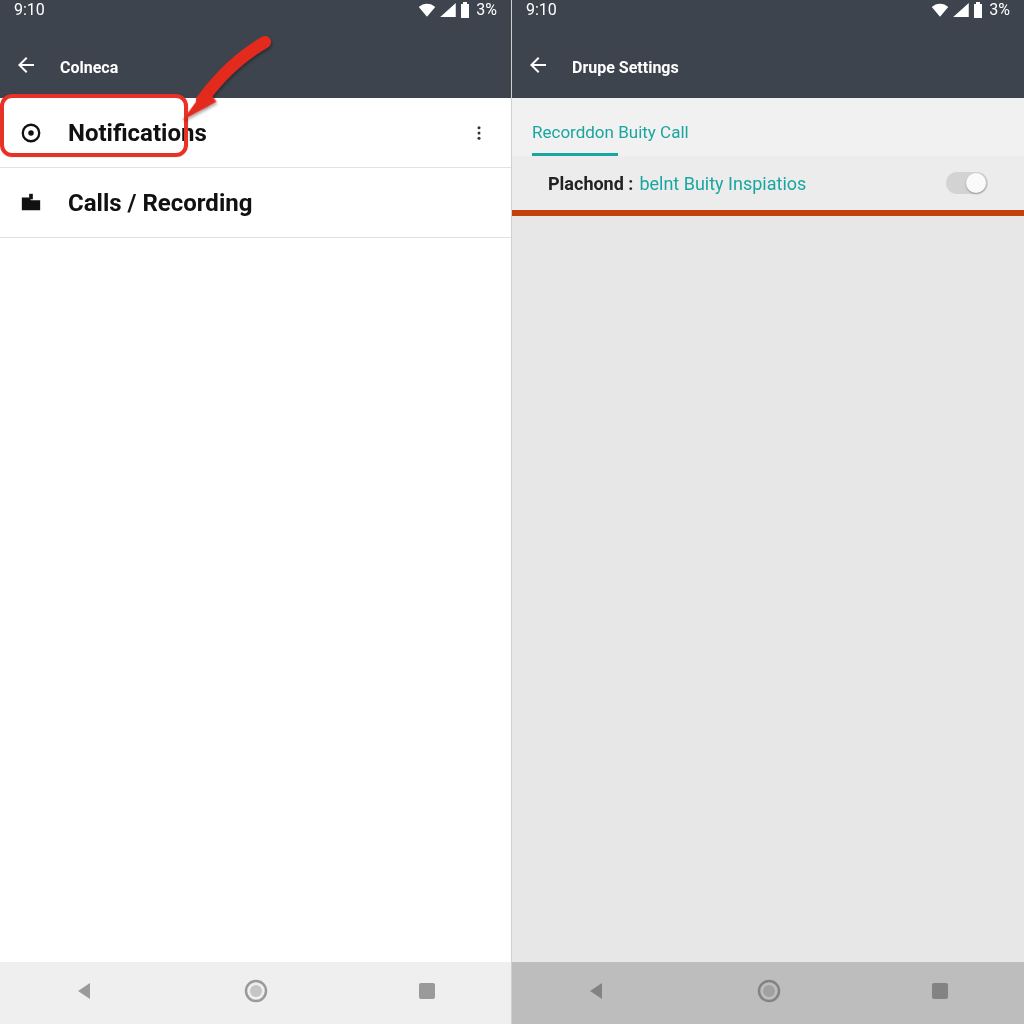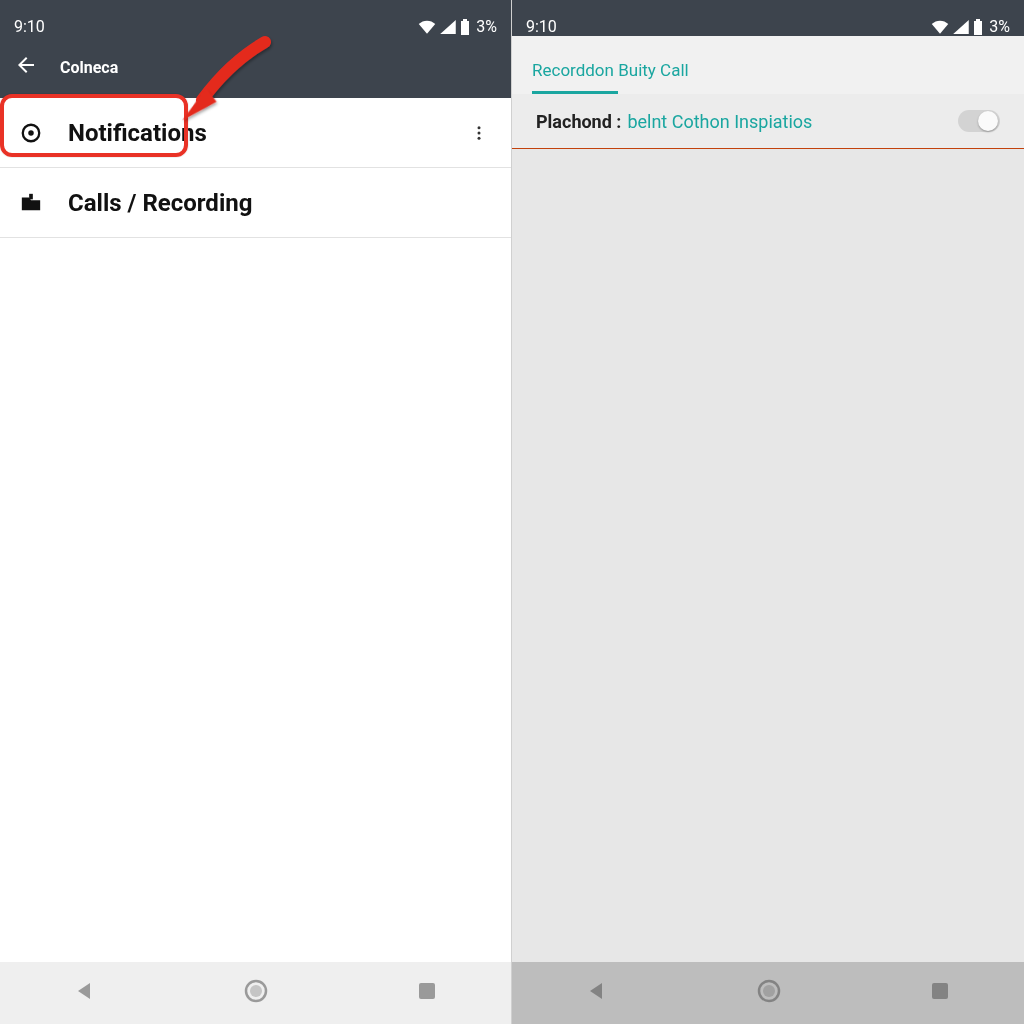--- a/index.html
+++ b/index.html
@@ -19,21 +19,21 @@
     position: relative;
   }
   .phone-left { border-right: 1px solid #d0d0d0; }
   .phone-right { background: #e7e7e7; }
   
   
   .status-bar {
     background: #3d444d;
     height: 36px;
     display: flex;
-    align-items: flex-end;
+    align-items: flex-start;
     padding: 0 14px;
     color: #fff;
     font-size: 16px;
     gap: 17px;
   }
   .status-time { flex: 0 0 auto; }
   .status-spacer { flex: 1; }
   .status-icons { display: flex; align-items: center; gap: 4px; }
   .status-icons svg { display: block; }
   .status-batt { font-size: 16px; margin-left: 2px; }
@@ -130,22 +130,22 @@
     width: 86px;
     height: 3px;
     background: #1aa6a0;
   }
   .settings-list {
     background: #e7e7e7;
   }
   .settings-row {
     display: flex;
     align-items: center;
-    padding: 16px 24px;
-    border-bottom: 1px solid #c2410c;
+    padding: 16px 36px;
+    border-bottom: 6px solid #c2410c;
     background: #ececec;
   }
   .settings-row.alt { background: #e7e7e7; }
   .settings-label {
     font-size: 18px;
     font-weight: 700;
     color: #222;
   }
   .settings-value {
     font-size: 18px;
@@ -310,29 +310,37 @@
       </span>
       <span>
         <svg width="10" height="16" viewBox="0 0 10 16">
             <path fill="#fff" d="M3 0h4v2h2v14H1V2h2z"></path>
           </svg>
       </span>
       <span class="status-batt">3%</span>
     </div>
   </div>
 
+  <div class="app-bar">
+    <span class="back-arrow">
+      <svg width="24" height="24" viewBox="0 0 24 24">
+          <path fill="#fff" d="M20 11H7.8l5.6-5.6L12 4l-8 8 8 8 1.4-1.4L7.8 13H20z"></path>
+        </svg>
+    </span>
+    <div class="app-bar-title">Drupe Settings</div>
+  </div>
 
   <div class="right-body">
     <div class="tab-bar">
       <div class="tab active">Recorddon Buity Call</div>
     </div>
     <div class="settings-list">
       <div class="settings-row">
         <span class="settings-label">Plachond :</span>
-        <span class="settings-value">belnt Cothon Inspiatios</span>
+        <span class="settings-value">belnt Buity Inspiatios</span>
         <div class="settings-spacer"></div>
         <div class="toggle"></div>
       </div>
     </div>
   </div>
 
   <div class="nav-bar right-nav">
     <span class="nav-btn">
       <svg width="24" height="24" viewBox="0 0 24 24">
           <path fill="#555" d="M17 4v16L5 12z"></path>

